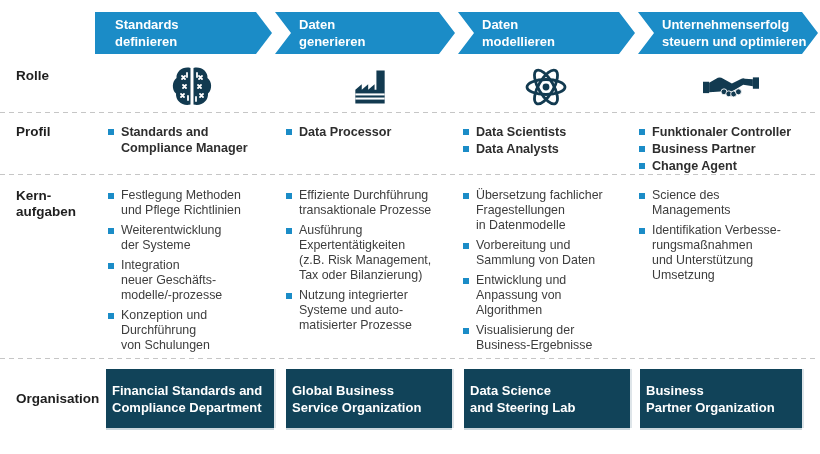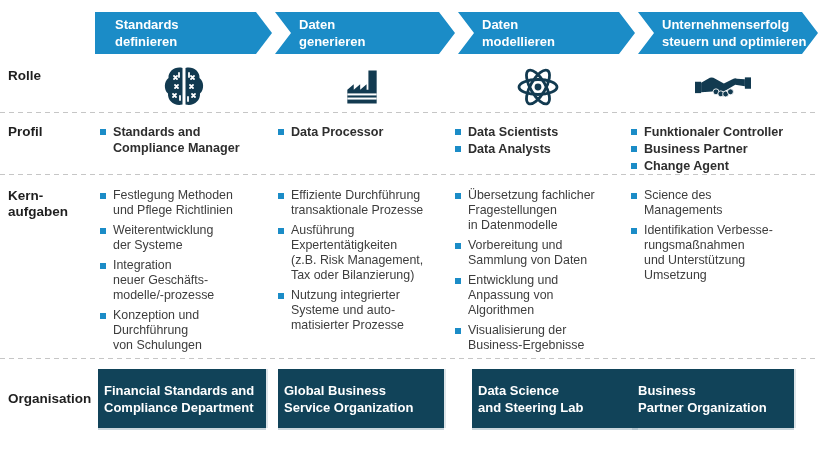--- a/index.html
+++ b/index.html
@@ -14,21 +14,21 @@
     background:#1b8cc7; color:#fff; font-weight:bold; font-size:13px; line-height:17px;
     display:flex; align-items:center; white-space:pre-line; flex:none;
   }
   .arrow-first { width:177px; padding-left:20px;
     clip-path:polygon(0 0, calc(100% - 16px) 0, 100% 50%, calc(100% - 16px) 100%, 0 100%); }
   .arrow-notched { padding-left:24px;
     clip-path:polygon(0 0, calc(100% - 16px) 0, 100% 50%, calc(100% - 16px) 100%, 0 100%, 16px 50%); }
   .arrow-2 { width:180px; } .arrow-3 { width:177px; } .arrow-4 { width:180px; }
 
   
-  .row { position:absolute; left:0; width:684px; display:grid; grid-template-columns:95px 178px 177px 176px 194px; }
+  .row { position:absolute; left:8px; width:684px; display:grid; grid-template-columns:95px 178px 177px 176px 194px; }
   .row-label { font-weight:bold; font-size:13.5px; color:#1f1f1f; padding-left:8px; white-space:pre-line; line-height:16px; }
   .row-rolle  { top:60px;  height:53px; }
   .row-rolle .row-label { padding-top:8px; }
   .row-profil { top:124px; }
   .row-kern   { top:188px; }
   .row-org    { top:369px; height:59px; align-items:center; }
   .icon-cell { display:flex; align-items:center; justify-content:center; }
 
   .dash { position:absolute; left:0; width:818px; height:1px;
     background:repeating-linear-gradient(90deg,#c6c6c6 0 5px, transparent 5px 9px); }
@@ -44,21 +44,21 @@
   .row-profil .txt { font-weight:bold; color:#2e2e2e; font-size:12.6px; line-height:16px; }
 
   
   .orgbox {
     height:59px; display:flex; align-items:center; background:#114359; color:#ffffff;
     font-weight:bold; font-size:13px; line-height:17px; padding-left:6px; white-space:pre-line;
     box-shadow:0 2px 0 rgba(160,180,192,.55), 2px 0 0 rgba(160,180,192,.35);
   }
   .orgbox-1 { width:168px; margin-left:3px; }
   .orgbox-2 { width:166px; margin-left:5px; }
-  .orgbox-3 { width:166px; margin-left:22px; }
+  .orgbox-3 { width:166px; margin-left:6px; }
   .orgbox-4 { width:162px; margin-left:6px; }
 
   .icon-svg { display:block; }
 </style>
 </head>
 <body>
 
 <div class="canvas">
 
   <div class="arrows">

